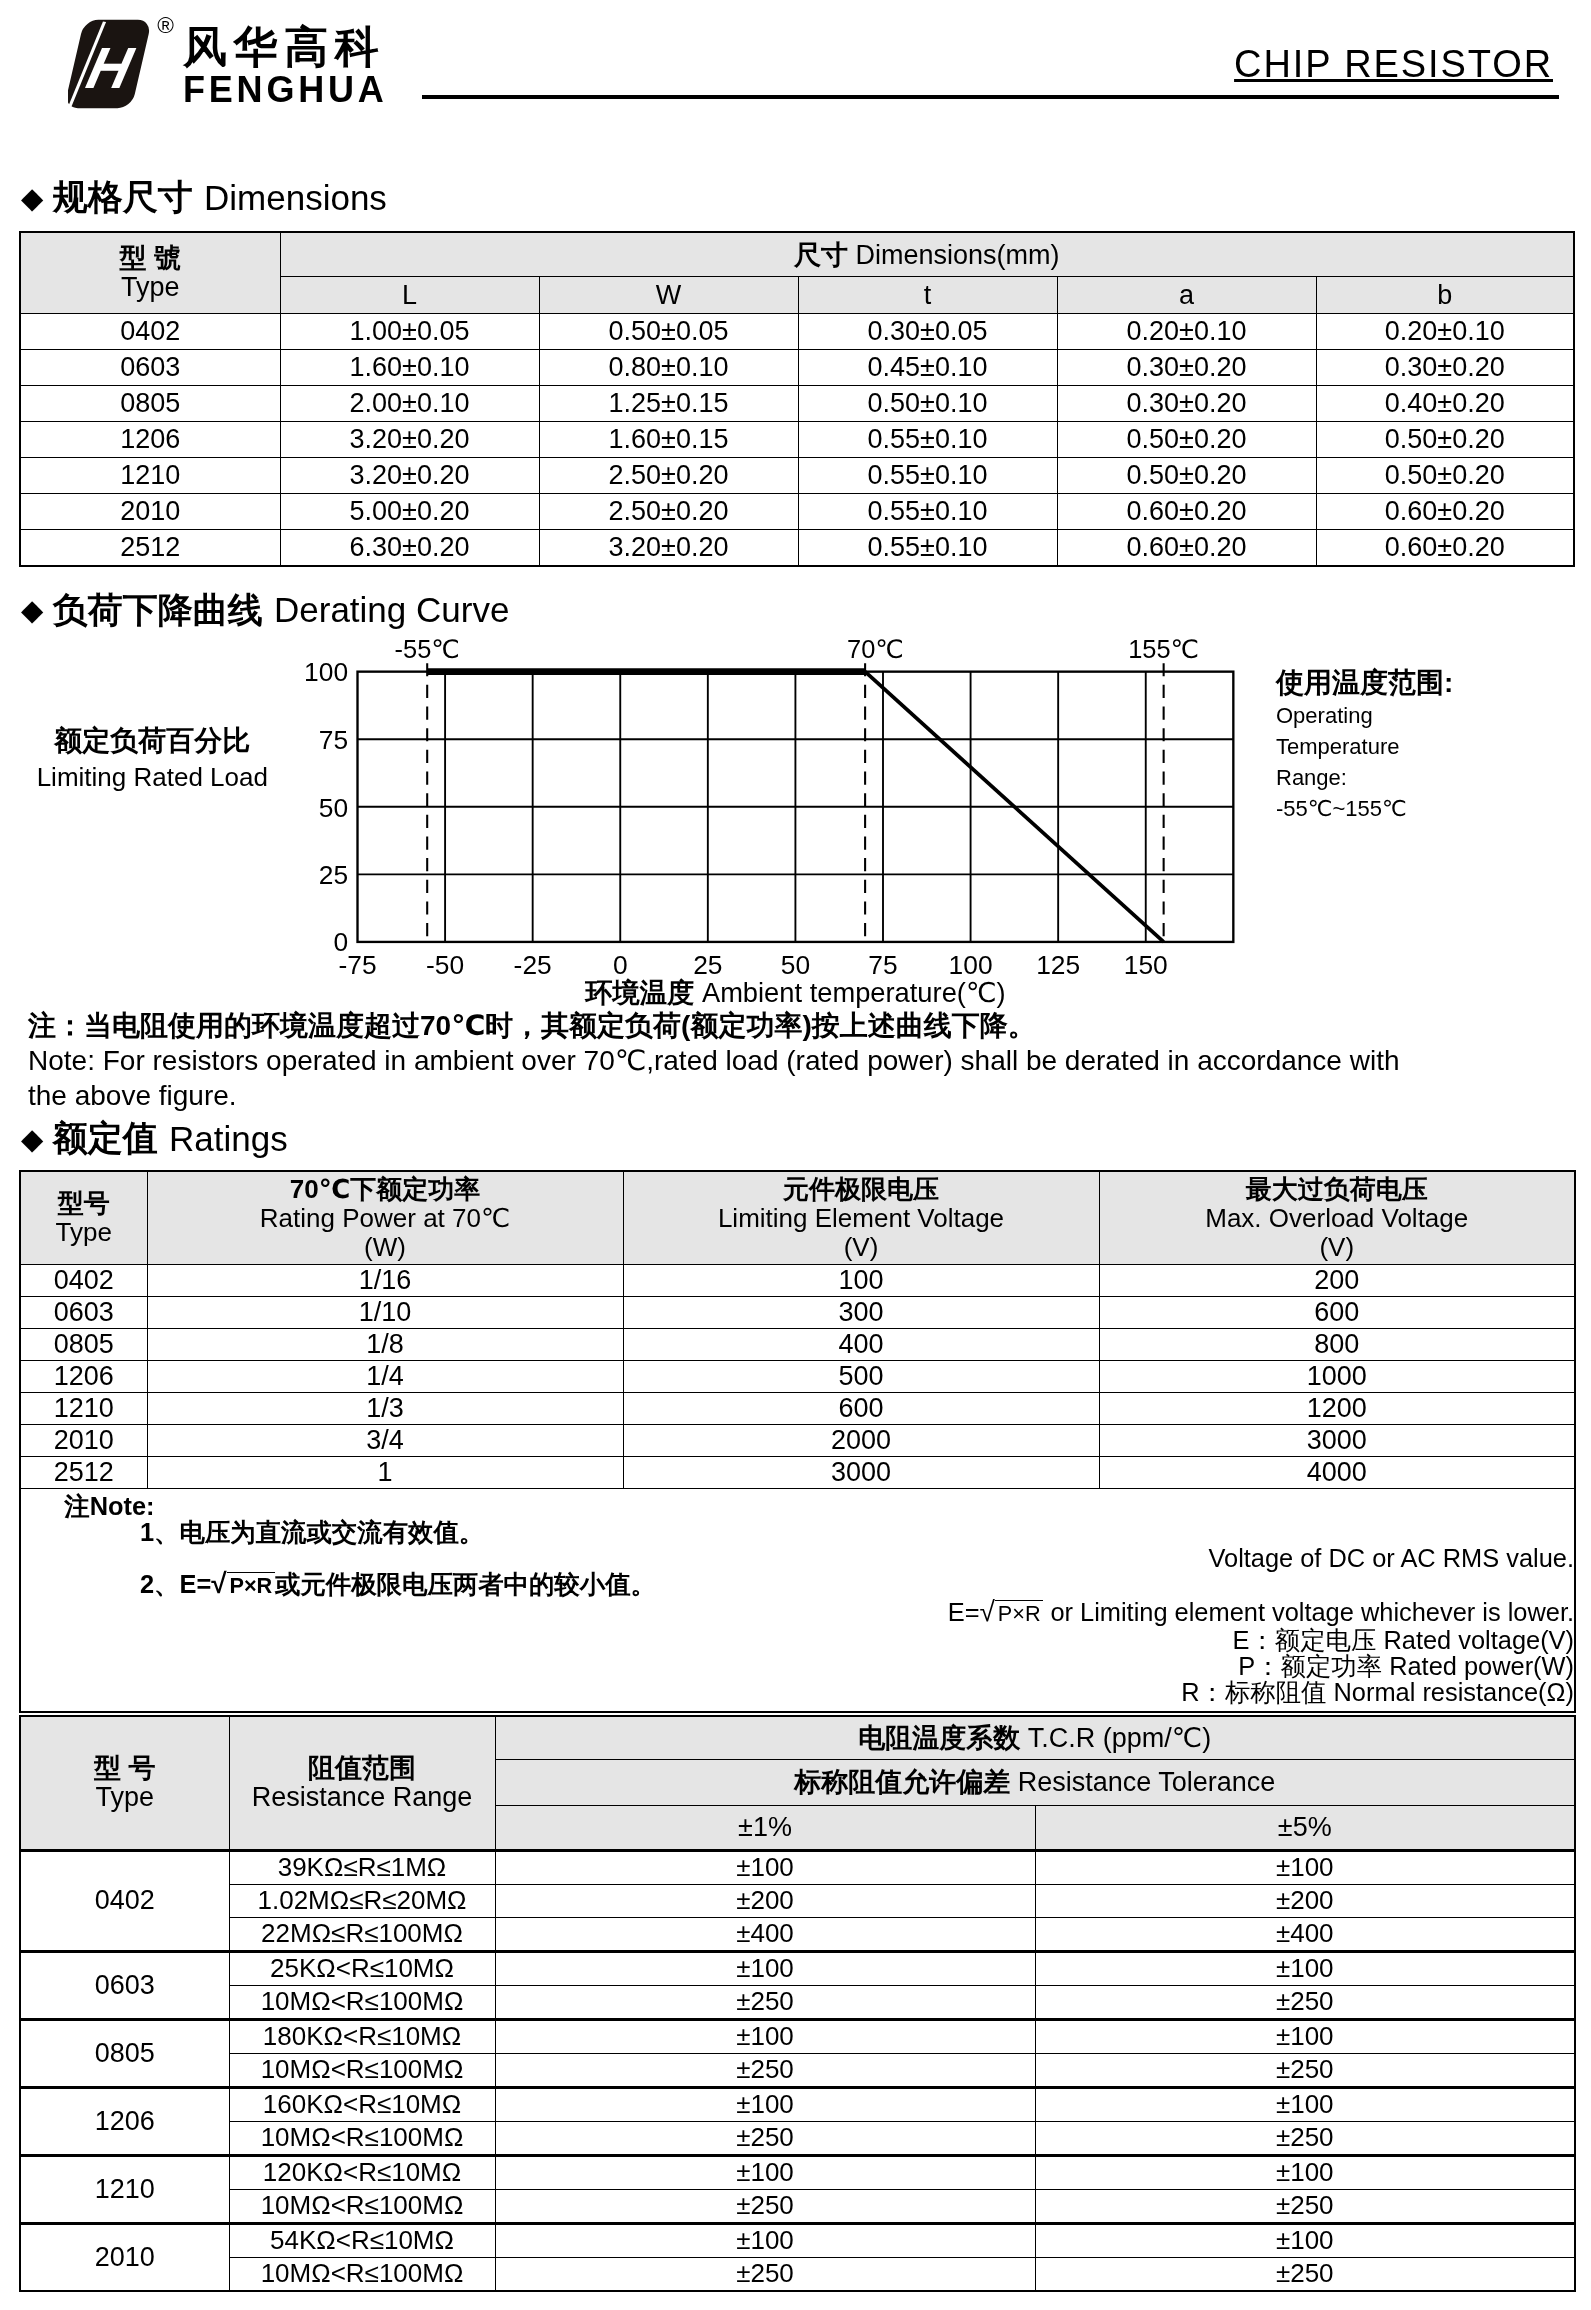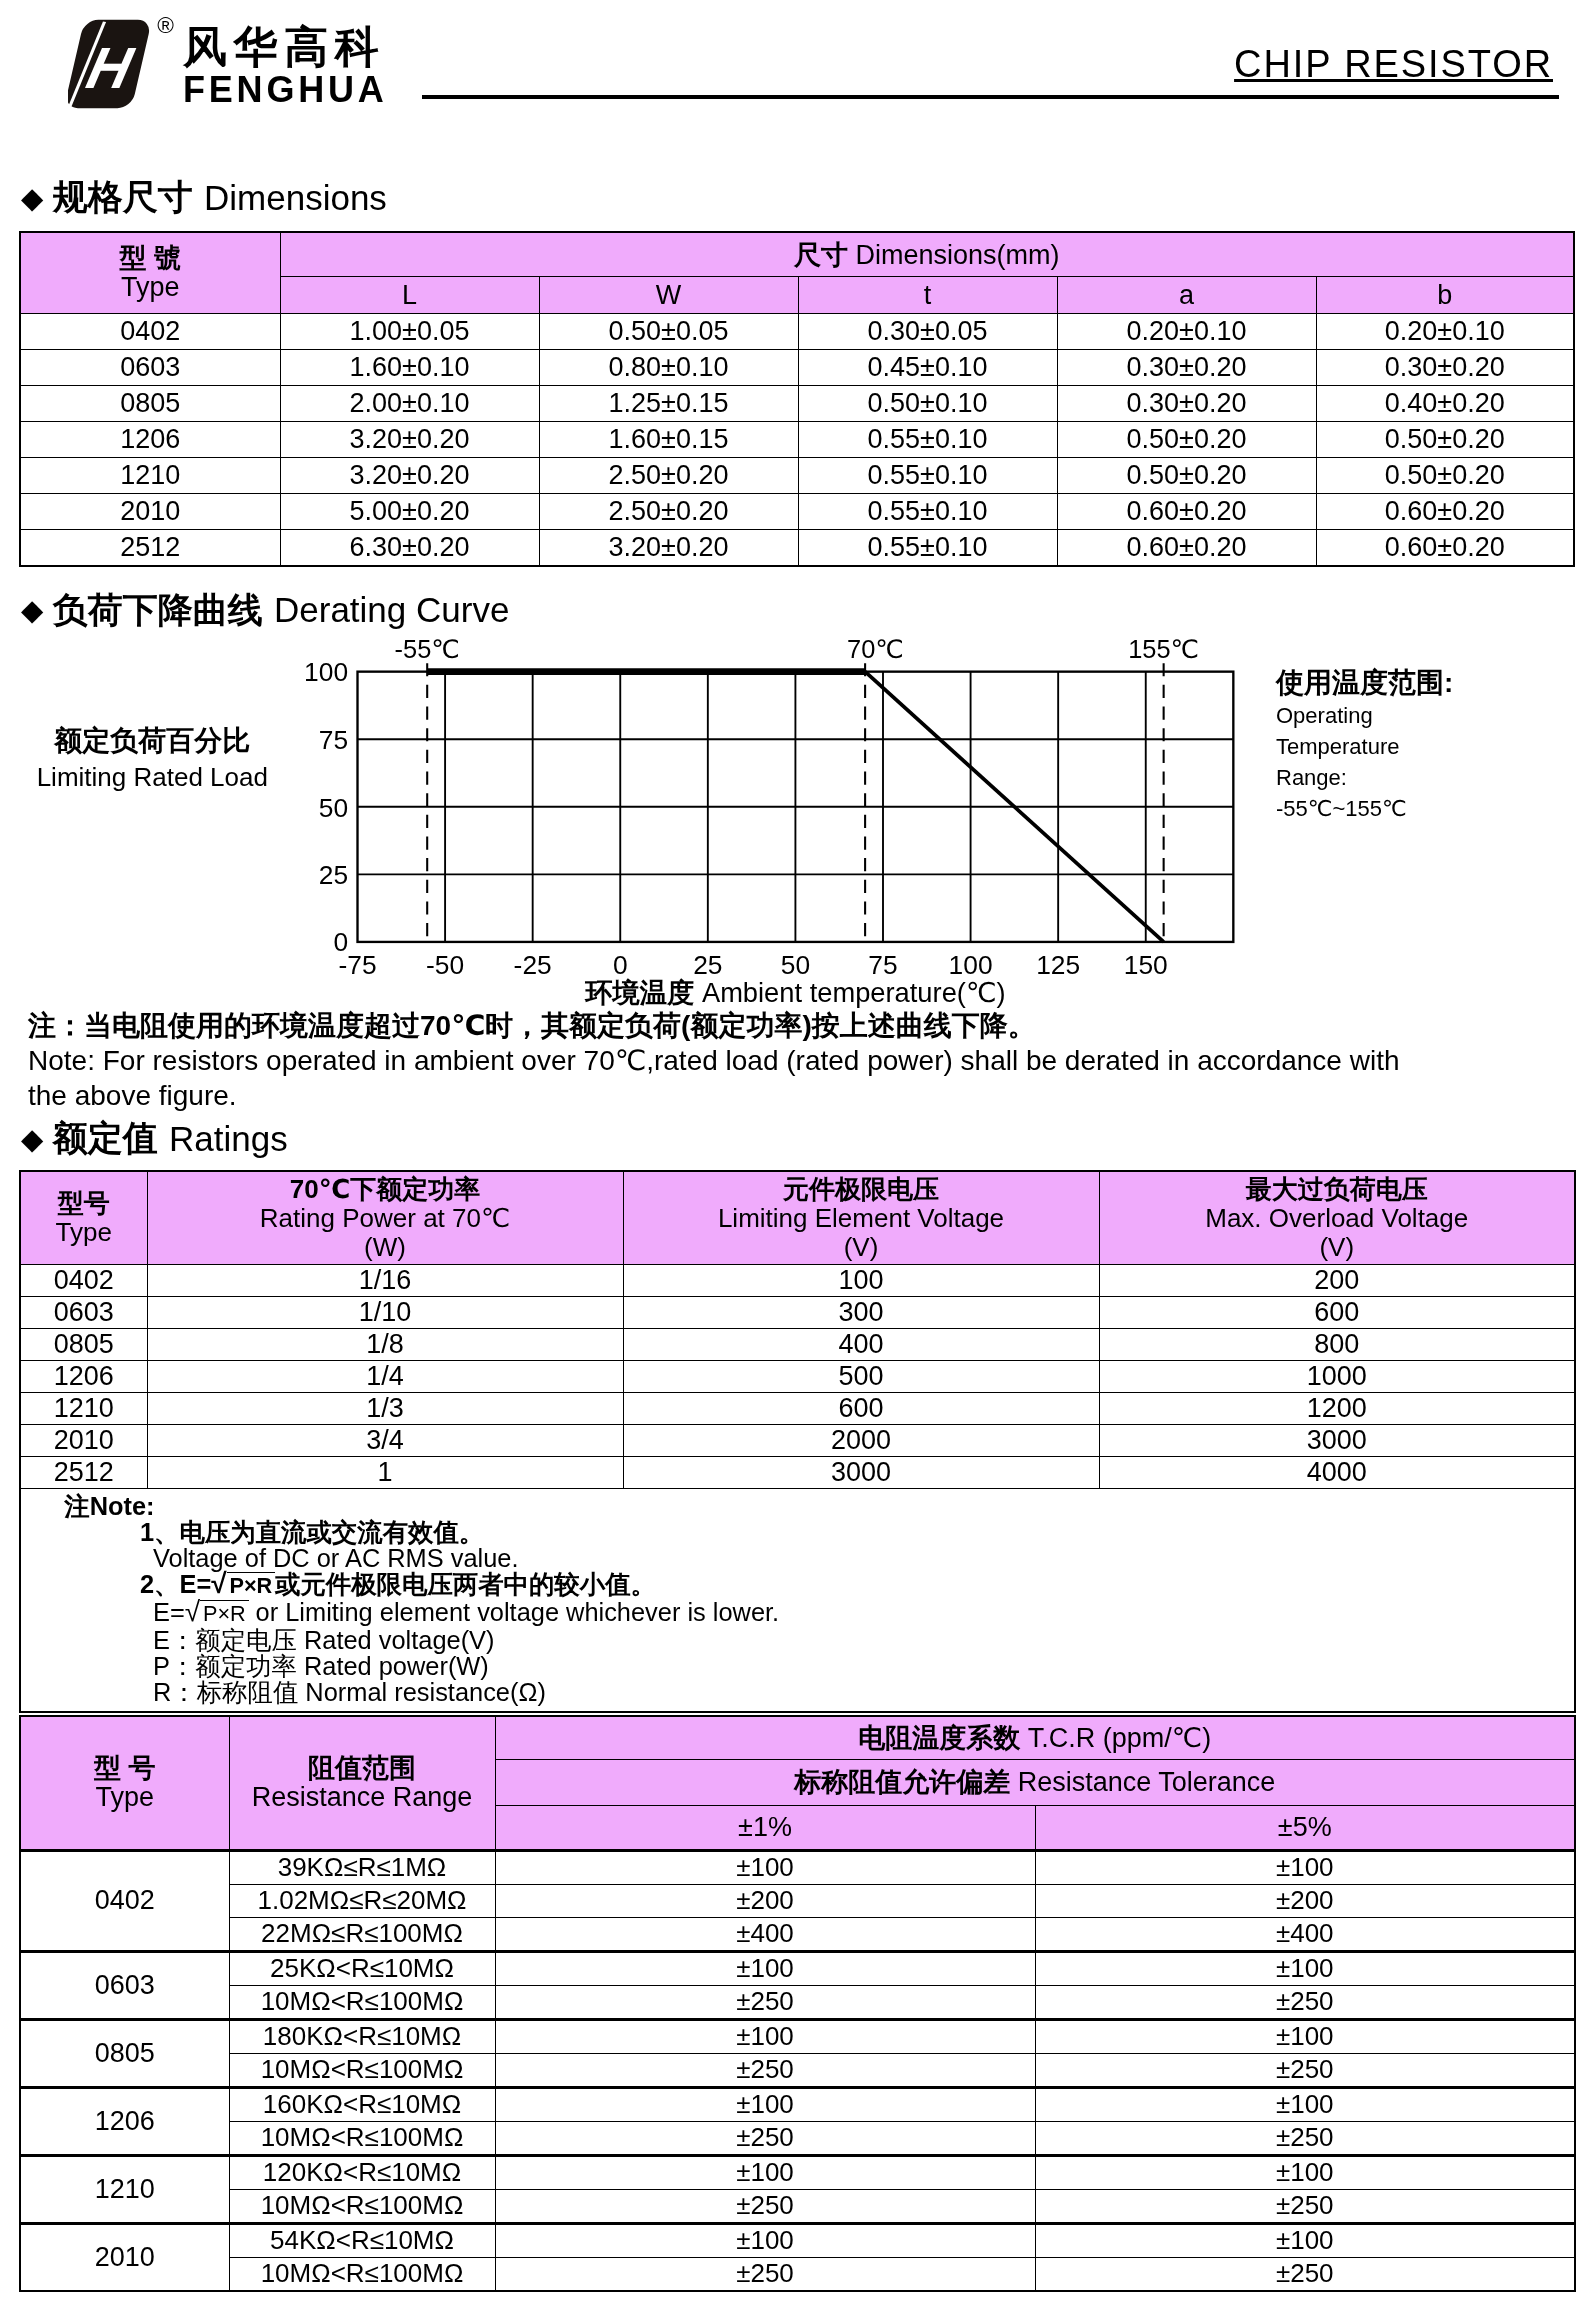--- a/index.html
+++ b/index.html
@@ -23,21 +23,21 @@
   .sec .dmd{font-size:29px;margin-right:9.4px;}
   .sec .cn{font-weight:bold;}
   .sec .en{font-weight:normal;margin-left:11.3px;}
   .mt1{margin-top:56px;} .mt2{margin-top:22.6px;} .mt3{margin-top:5.6px;}
 
   
   table.tbl{border-collapse:collapse;table-layout:fixed;width:1554px;
             margin-left:19px;border:2.8px solid #000;}
   .tbl th,.tbl td{border:1.9px solid #000;text-align:center;vertical-align:middle;
                   padding:0;font-weight:400;font-size:27px;overflow:hidden;}
-  .gy{background:#f0abfc;}
+  .gy{background:#e5e5e5;}
   .b{font-weight:bold;}
   .sub{display:block;line-height:29px;}
 
   
   .dim{margin-top:13px;}
   .dim tr.h1 th{height:43px;}
   .dim tr.h2 th{height:36px;}
   .dim td{height:35px;}
 
   
@@ -58,21 +58,21 @@
 
   
   .rat{margin-top:11.3px;}
   .rat tr.h th{height:92px;}
   .rat .hl{display:block;line-height:29px;font-size:26px;}
   .rat td{height:31px;}
   .notecell{text-align:left !important;padding:3.8px 0 5.6px 0 !important;}
   .nl{font-size:25.4px;line-height:26px;white-space:nowrap;}
   .n0{padding-left:11.3px;}
   .n1{padding-left:87px;}
-  .n2{padding-left:132px;}
+  .n2{padding-left:132px;text-align:right;}
   .zhb{font-weight:bold;margin-left:32px;}
   .rt{font-size:28px;}
   .rc{border-top:1.9px solid #000;font-size:21.7px;padding:0 2.8px;}
 
   
   .tcr{margin-top:1.9px;}
   .tcr tr.t1 th{height:42px;}
   .tcr tr.t2 th{height:45px;}
   .tcr tr.t3 th{height:43px;}
   .tcr td{height:32px;font-size:26px;}

